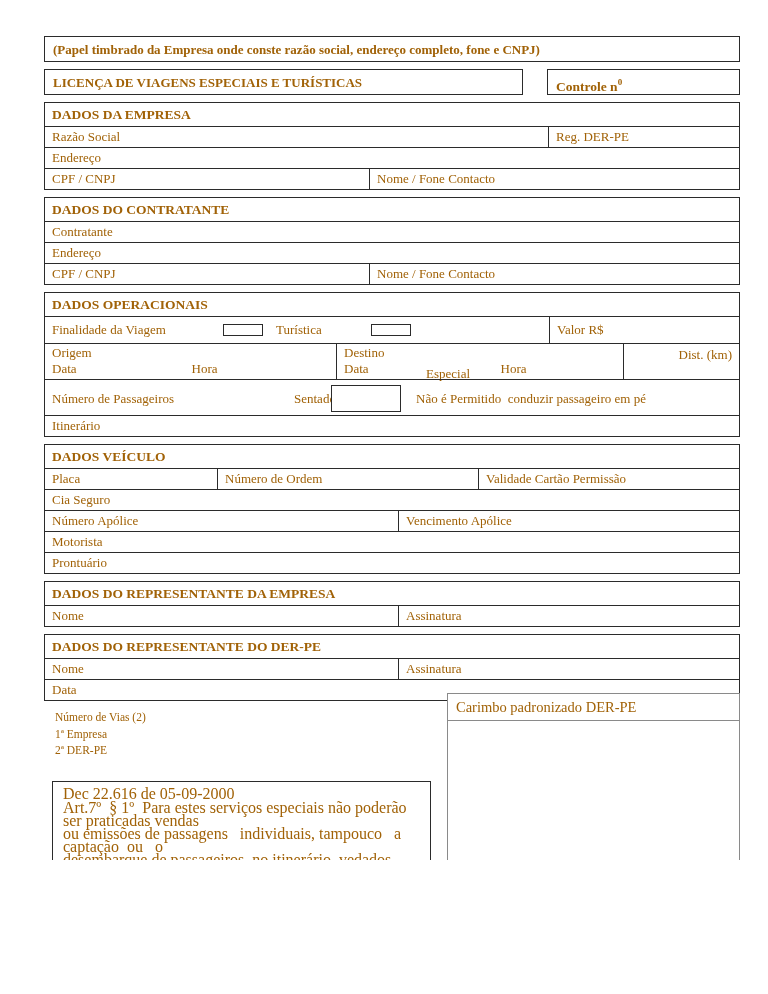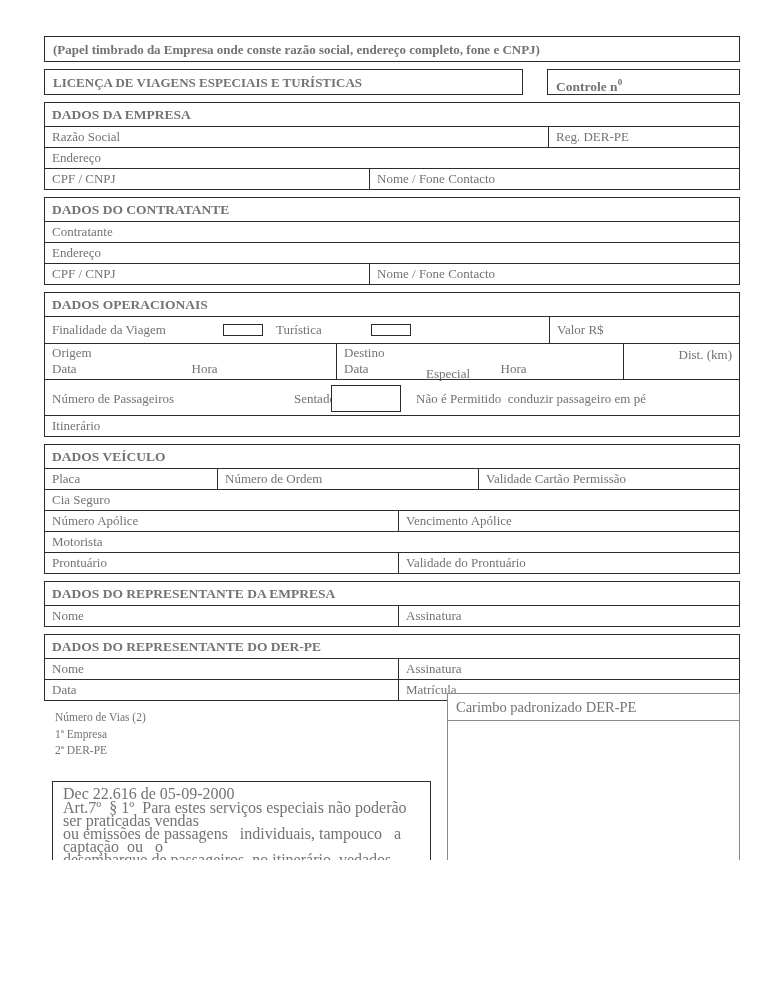--- a/index.html
+++ b/index.html
@@ -3,21 +3,21 @@
 <meta charset="utf-8">
 <style>
   * { box-sizing: border-box; margin: 0; padding: 0; }
   html, body { background: #ffffff; }
   .page {
     position: relative;
     width: 768px;
     height: 860px;
     background: #ffffff;
     font-family: "Liberation Serif", "DejaVu Serif", serif;
-    color: #737373;
+    color: #a16207;
     overflow: hidden;
   }
   .form { position: absolute; left: 44px; top: 36px; width: 696px; }
 
   .outline { border: 1.5px solid #2b2b2b; }
 
   .letterhead {
     height: 26px;
     padding: 4px 8px;
     font-weight: bold;
@@ -242,41 +242,39 @@
       </div>
       <div class="row">
         <div class="cell w353">Número Apólice</div>
         <div class="cell grow">Vencimento Apólice</div>
       </div>
       <div class="row">
         <div class="cell grow">Motorista</div>
       </div>
       <div class="row">
         <div class="cell w353">Prontuário</div>
-        <div class="cell grow">Validade do Prontuário</div>
       </div>
     </div>
 
     <div class="section">
       <div class="sec-header">DADOS DO REPRESENTANTE DA EMPRESA</div>
       <div class="row">
         <div class="cell w353">Nome</div>
         <div class="cell grow">Assinatura</div>
       </div>
     </div>
 
     <div class="section">
       <div class="sec-header">DADOS DO REPRESENTANTE DO DER-PE</div>
       <div class="row">
         <div class="cell w353">Nome</div>
         <div class="cell grow">Assinatura</div>
       </div>
       <div class="row">
         <div class="cell w353">Data</div>
-        <div class="cell grow">Matrícula</div>
       </div>
     </div>
 
     <div class="footer">
       <div class="vias">
         <div>Número de Vias (2)</div>
         <div>1ª Empresa</div>
         <div>2ª DER-PE</div>
       </div>
 

